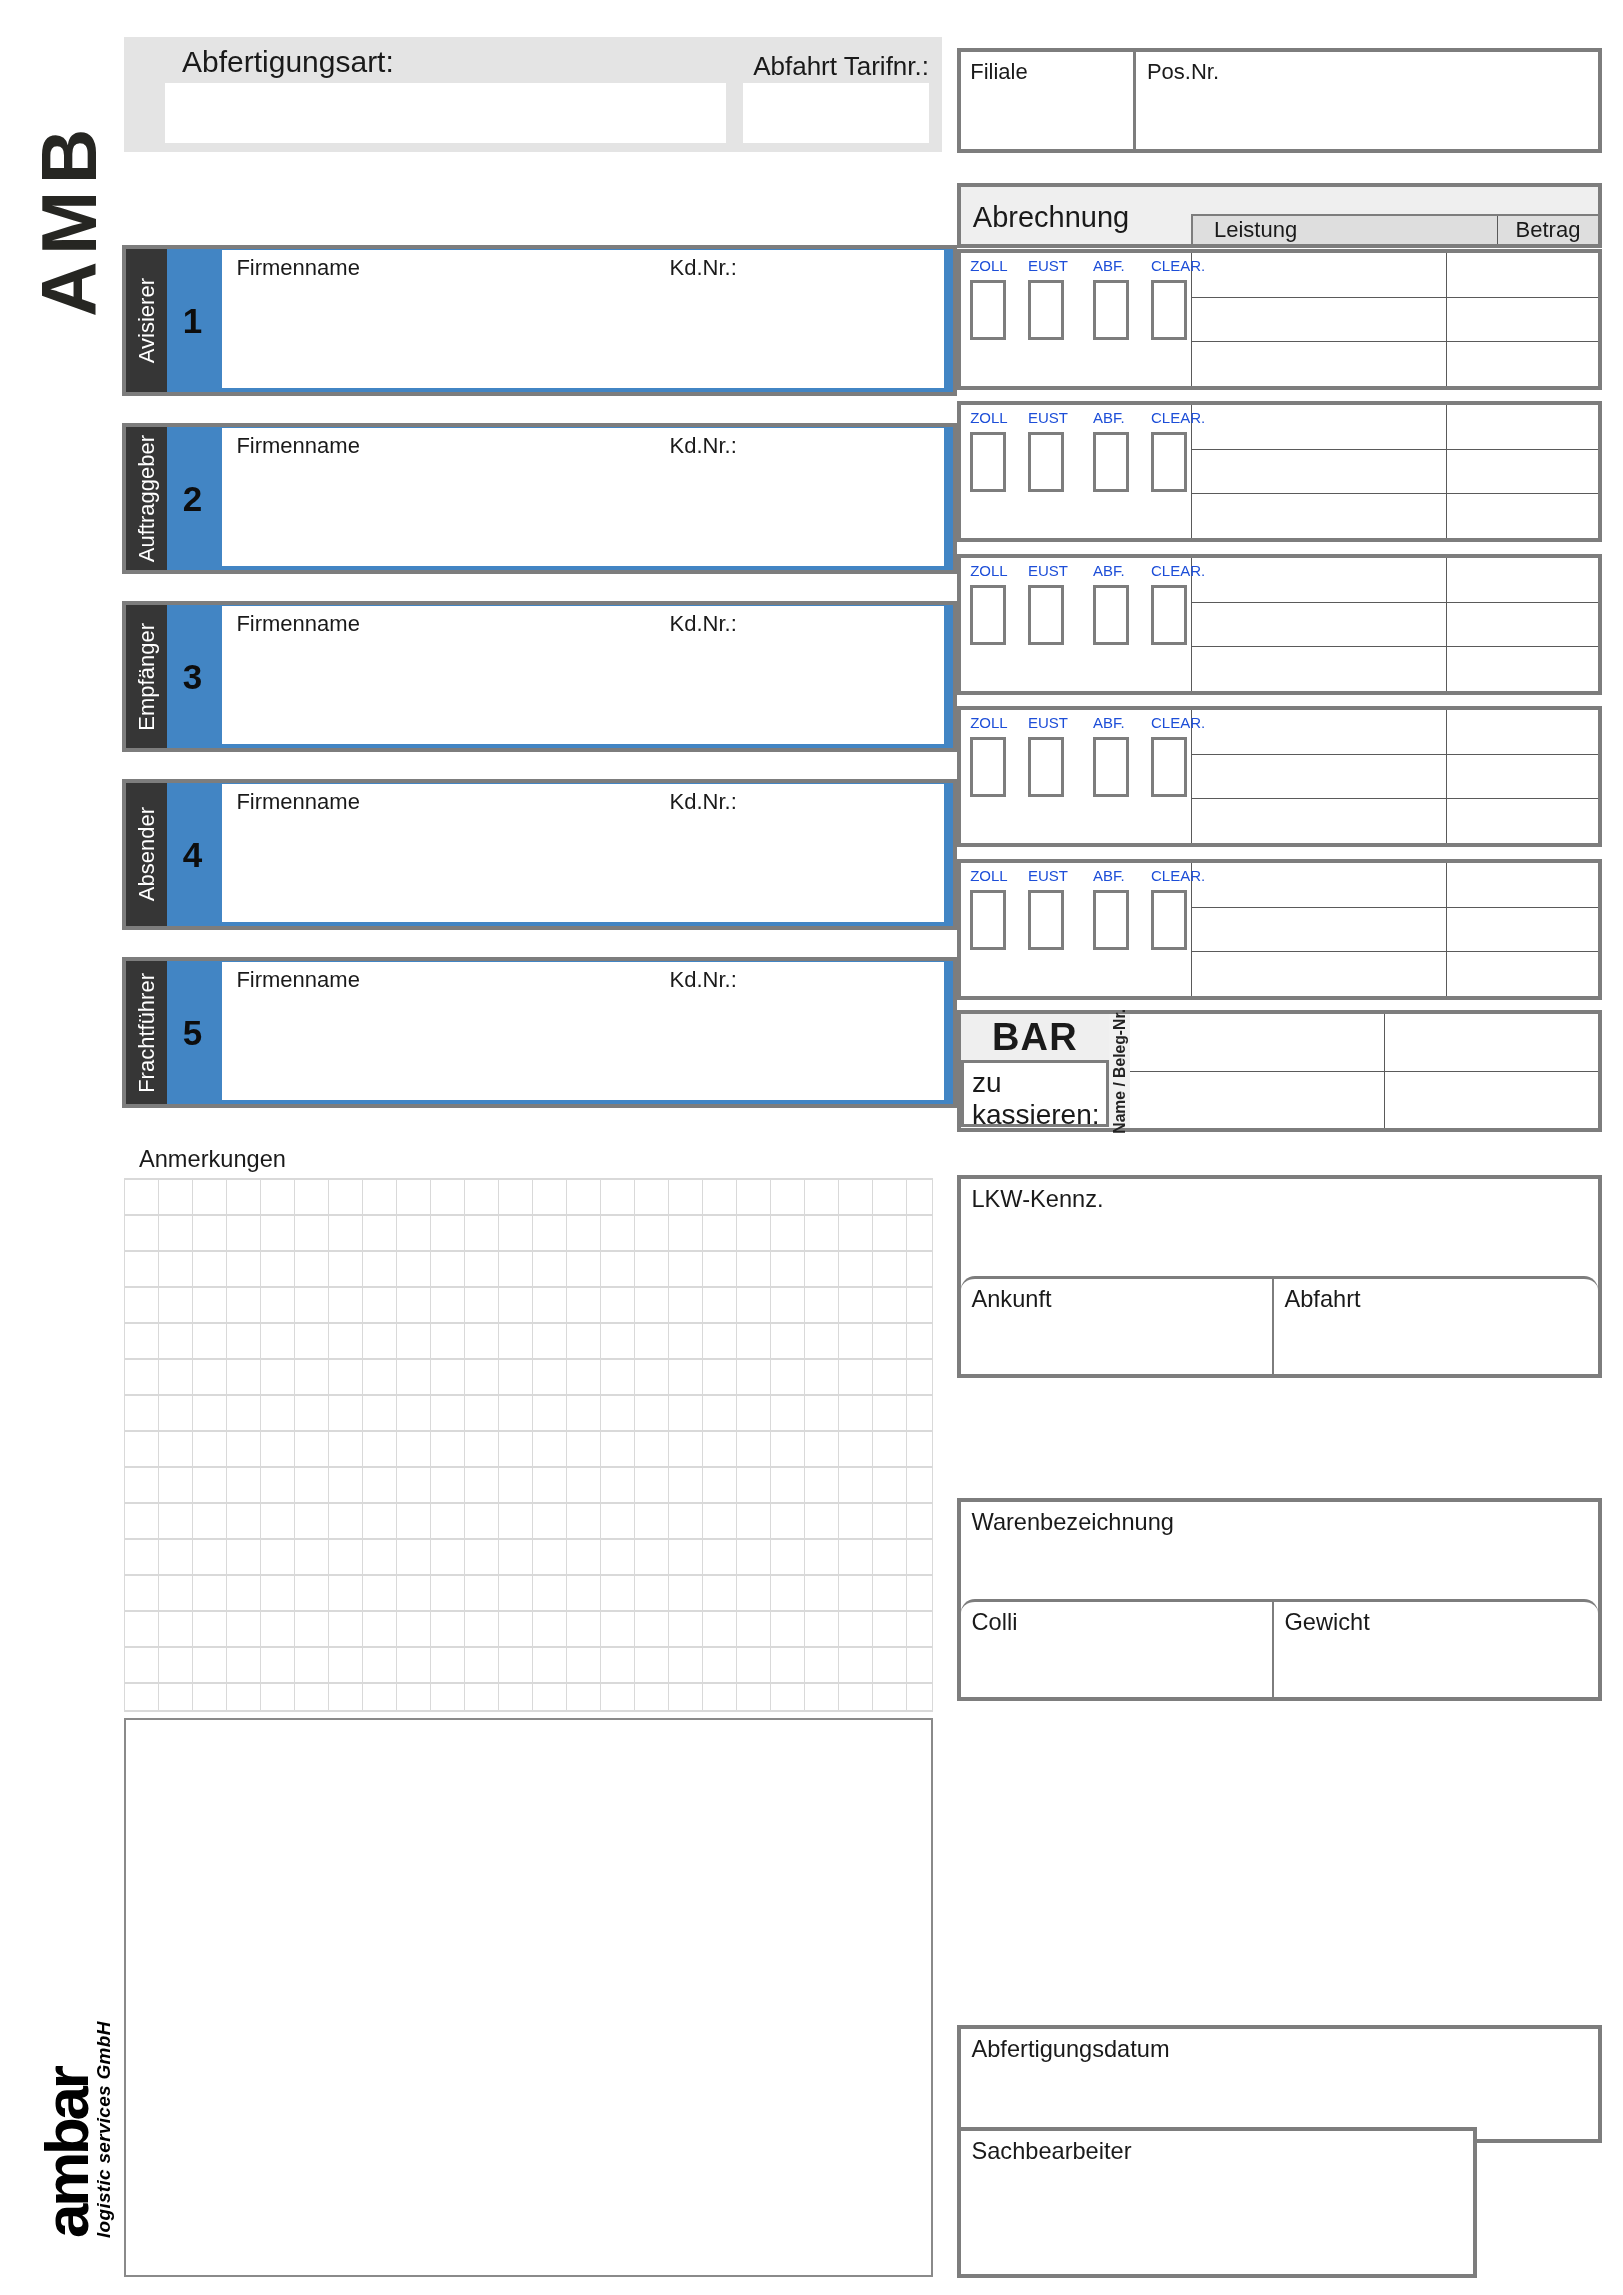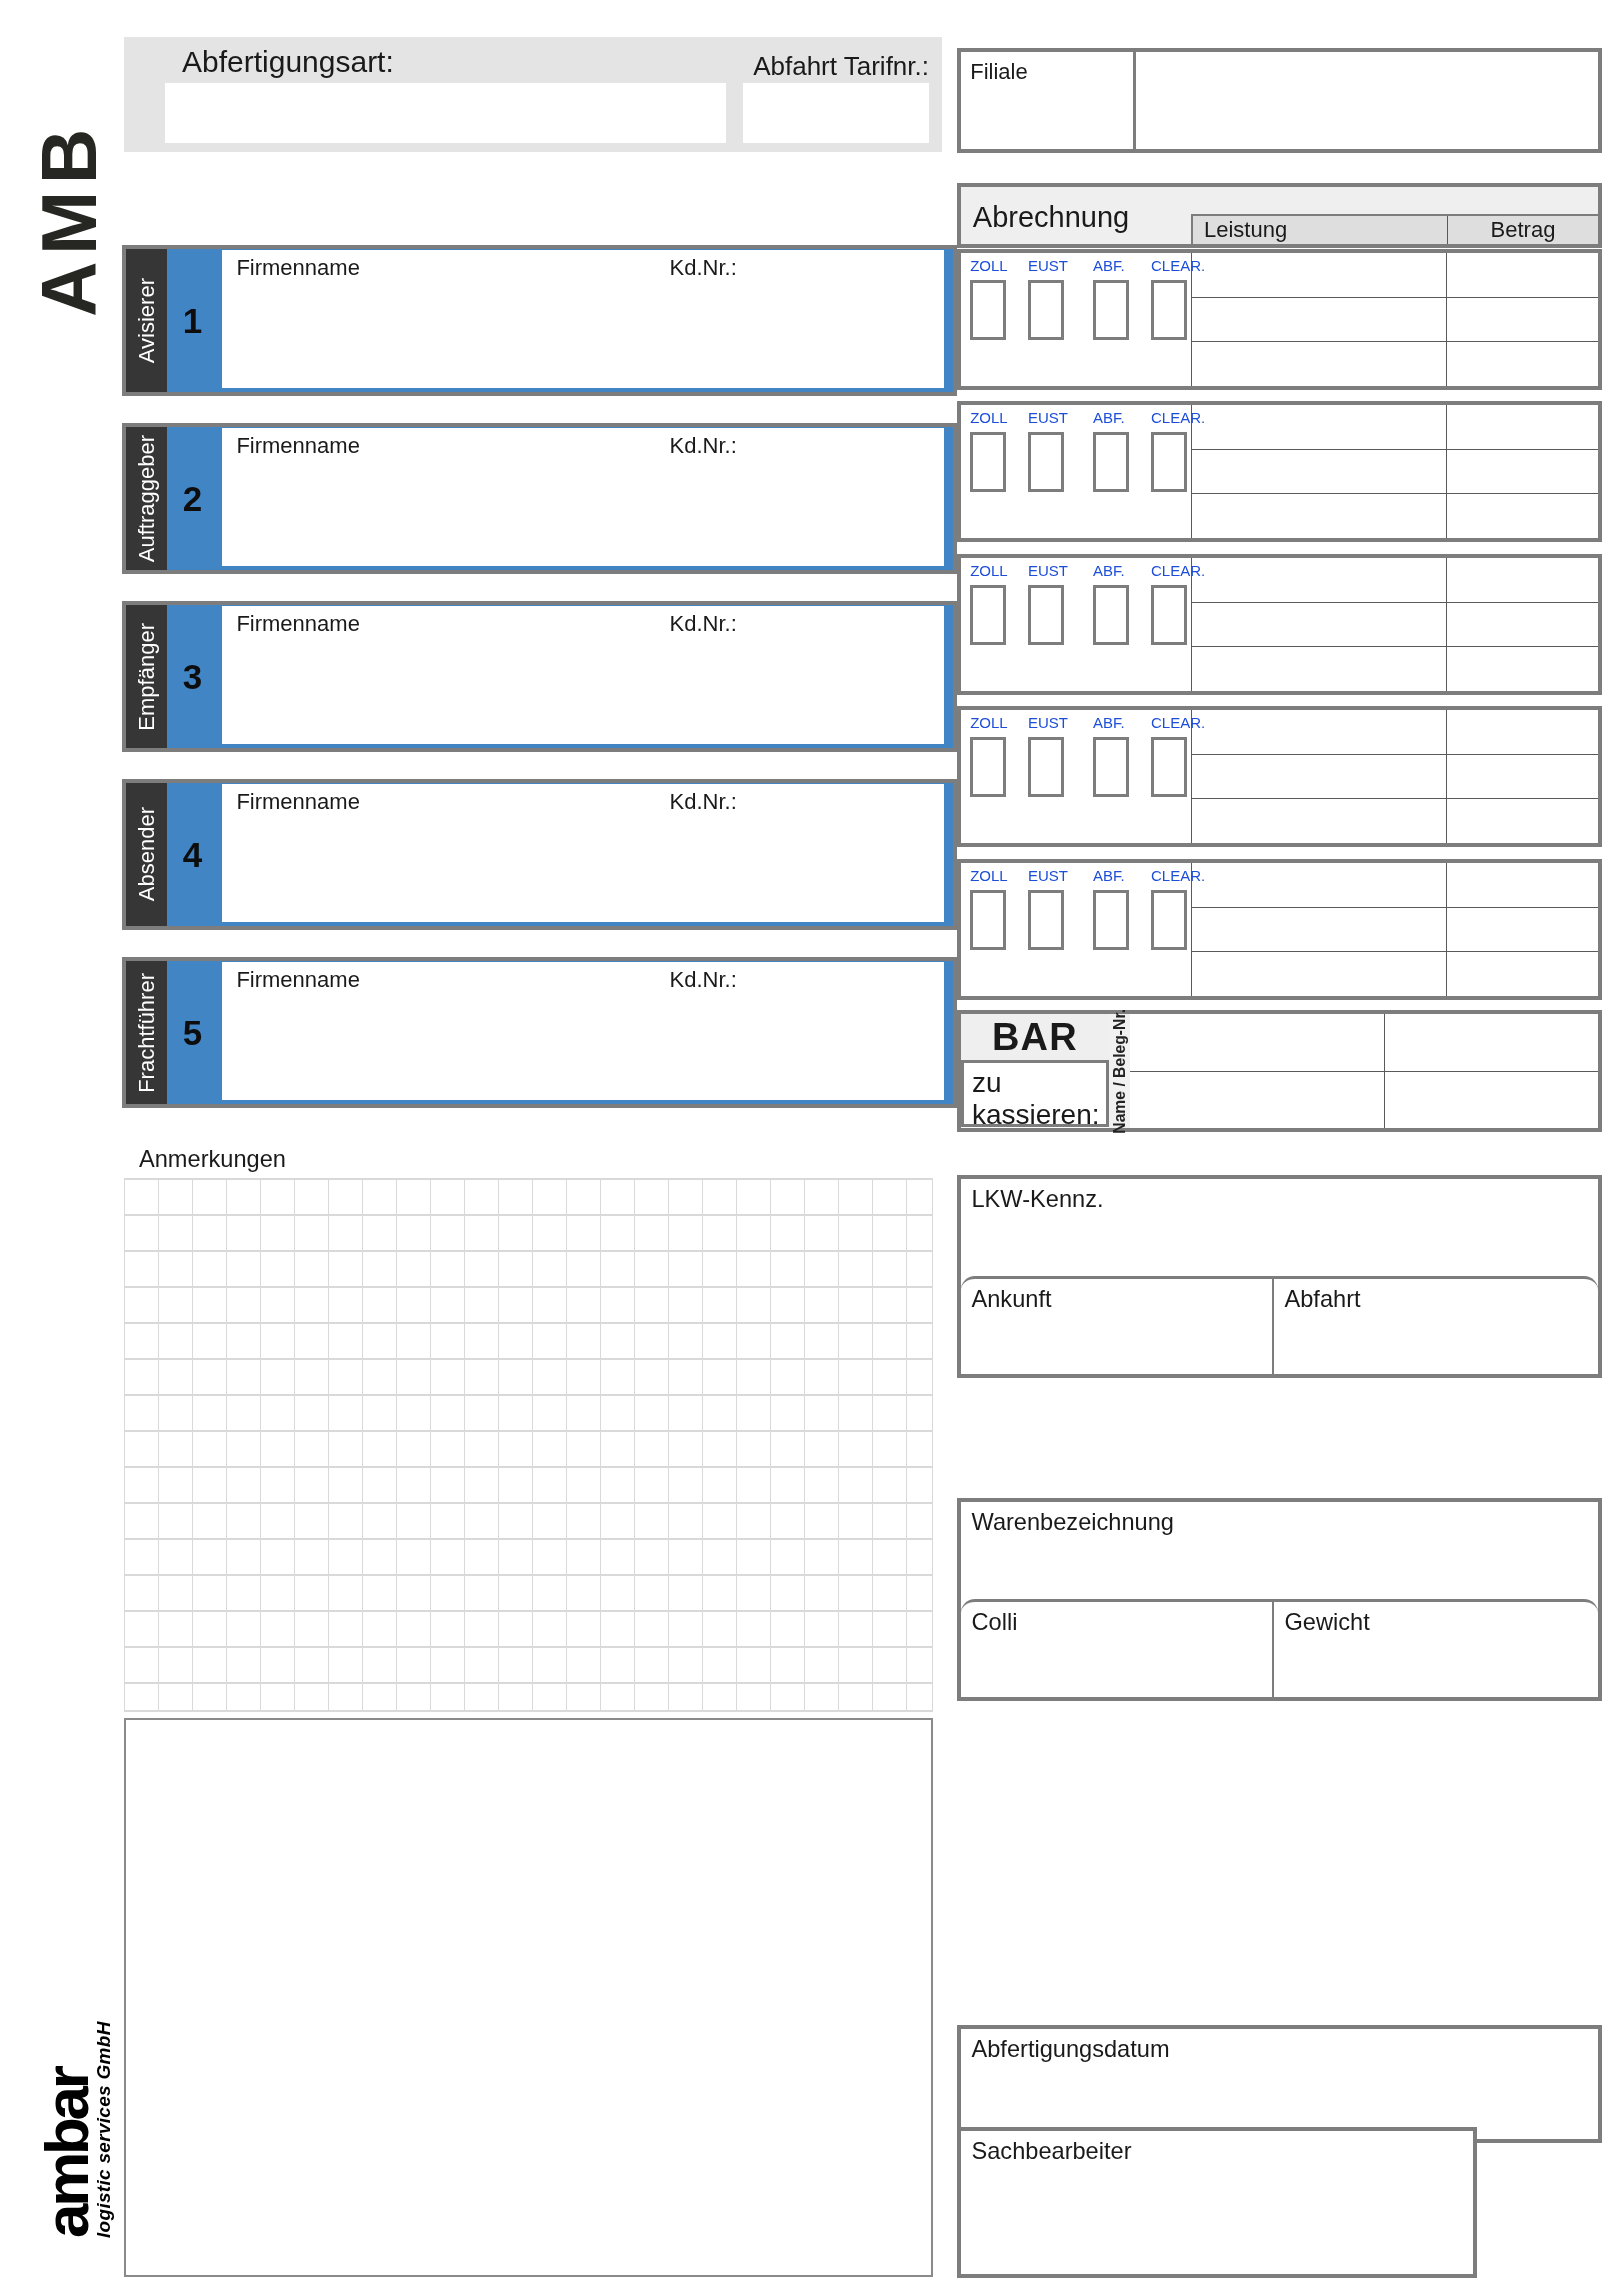--- a/index.html
+++ b/index.html
@@ -27,21 +27,21 @@
 
   
   .filiale-box{left:957px;top:48px;width:645px;height:105px;border:4.6px solid #7d7d7d;background:#fff;display:flex;}
   .filiale-cell{width:154px;border-right:3.3px solid #7d7d7d;padding:6.5px 9.2px;font-size:22px;}
   .posnr-cell{flex:1;padding:6.5px 10.5px;font-size:22px;}
 
   
   .abr-header{left:957px;top:183px;width:645px;height:65px;border:4.6px solid #7d7d7d;background:#efefef;}
   .abr-title{left:11.8px;top:14.4px;font-size:29px;}
   .abr-subhead{left:230px;top:27px;right:0;bottom:0;background:#dedede;border-top:2.6px solid #7d7d7d;border-left:2.6px solid #7d7d7d;display:flex;}
-  .abr-subhead .sub-leistung{width:255px;border-right:1.3px solid #5a5a5a;font-size:22px;display:flex;align-items:center;padding-left:11px;box-sizing:border-box;text-align:right;}
+  .abr-subhead .sub-leistung{width:305px;border-right:1.3px solid #5a5a5a;font-size:22px;display:flex;align-items:center;padding-left:21px;box-sizing:border-box;text-align:right;}
   .abr-subhead .sub-betrag{flex:1;font-size:22px;display:flex;align-items:center;justify-content:center;}
 
   
   .party-row{position:absolute;left:122px;width:835px;height:151px;background:#4285c4;border:4.6px solid #7d7d7d;box-sizing:border-box;}
   .party-label{position:absolute;left:0;top:0;bottom:0;width:41px;background:#363636;color:#fff;
     display:flex;align-items:center;justify-content:center;font-size:22px;}
   .party-num{position:absolute;left:41px;top:0;bottom:0;width:55px;display:flex;align-items:center;padding-left:15.7px;
     font-weight:bold;font-size:35px;color:#0d0d0d;box-sizing:border-box;}
   .party-inner{position:absolute;left:96px;top:1.3px;right:9.2px;bottom:3.9px;background:#fff;}
   .firmenname-label{left:14.4px;top:5.2px;font-size:22px;}
@@ -115,20 +115,23 @@
     <div class="abs abf-label">Abfertigungsart:</div>
     <div class="abs abf-input"></div>
     <div class="abs anzahl-label">Abfahrt Tarifnr.:</div>
     <div class="abs anzahl-input"></div>
   </div>
 
   <div class="abs filiale-box">
     <div class="filiale-cell">
       <span>Filiale</span>
     </div>
+    <div class="posnr-cell">
+      <span>Pos.Nr.</span>
+    </div>
   </div>
 
   <div class="abs abr-header">
     <div class="abs abr-title">Abrechnung</div>
     <div class="abs abr-subhead">
       <div class="sub-leistung">Leistung</div>
       <div class="sub-betrag">Betrag</div>
     </div>
   </div>
 

